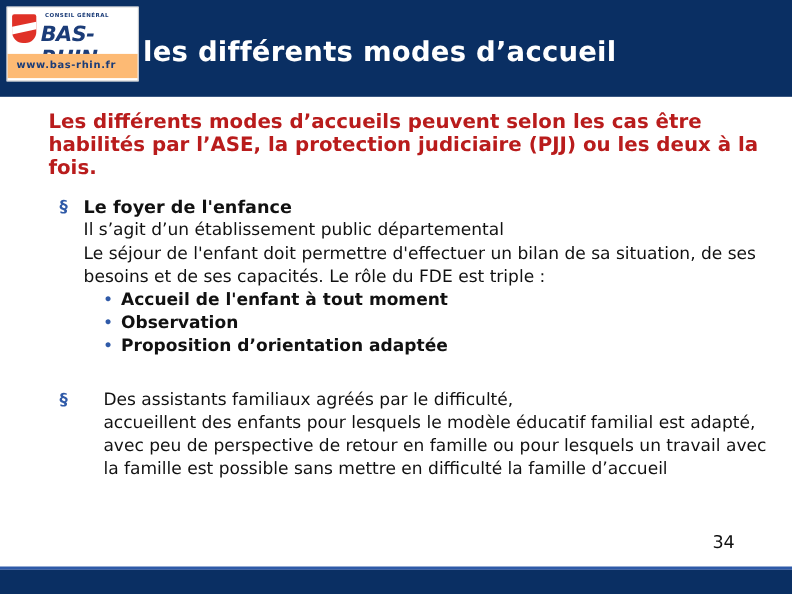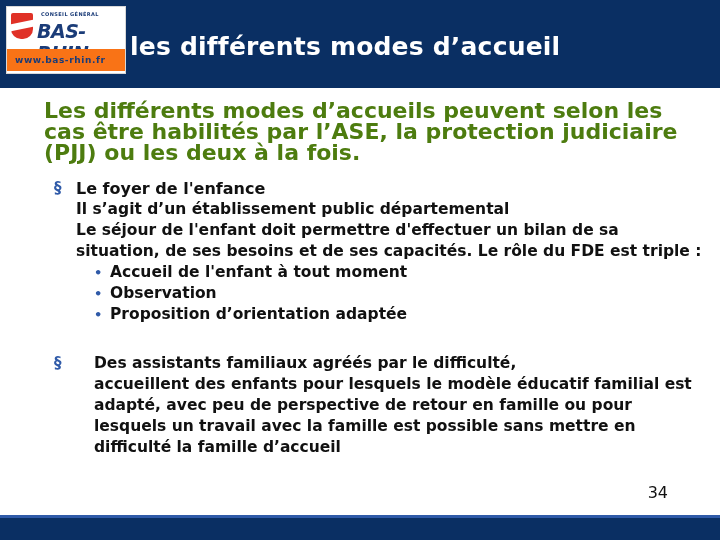--- a/index.html
+++ b/index.html
@@ -104,40 +104,40 @@
     height: 7px;
     background: #ffffff;
     transform: skewY(-12deg);
   }
   .logo-bottom {
     position: absolute;
     left: 0;
     top: 42px;
     width: 118px;
     height: 22px;
-    background: #f97316;
+    background: #fdba74;
   }
   .logo-url {
     position: absolute;
     left: 8px;
     top: 6px;
     font-size: 9px;
     color: #1b3c78;
     letter-spacing: 0.6px;
     font-weight: bold;
   }
   
   .lead {
     position: absolute;
     left: 44px;
     top: 100px;
     width: 648px;
-    font-size: 22px;
-    font-weight: bold;
-    color: #4d7c0f;
+    font-size: 18px;
+    font-weight: bold;
+    color: #b91c1c;
     line-height: 21px;
   }
   .content {
     position: absolute;
     left: 44px;
     top: 178px;
     width: 660px;
   }
   .bullet-block {
     position: relative;
@@ -157,21 +157,20 @@
     top: 0px;
     color: #2f5aa8;
     font-size: 15px;
     font-weight: bold;
   }
   .lvl2 {
     padding-left: 32px;
     font-size: 15.5px;
     color: #111111;
     line-height: 21px;
-    font-weight: bold;
   }
   .lvl2.indent-more {
     padding-left: 50px;
   }
   .lvl3 {
     position: relative;
     padding-left: 66px;
     font-size: 15.5px;
     color: #111111;
     line-height: 21px;

